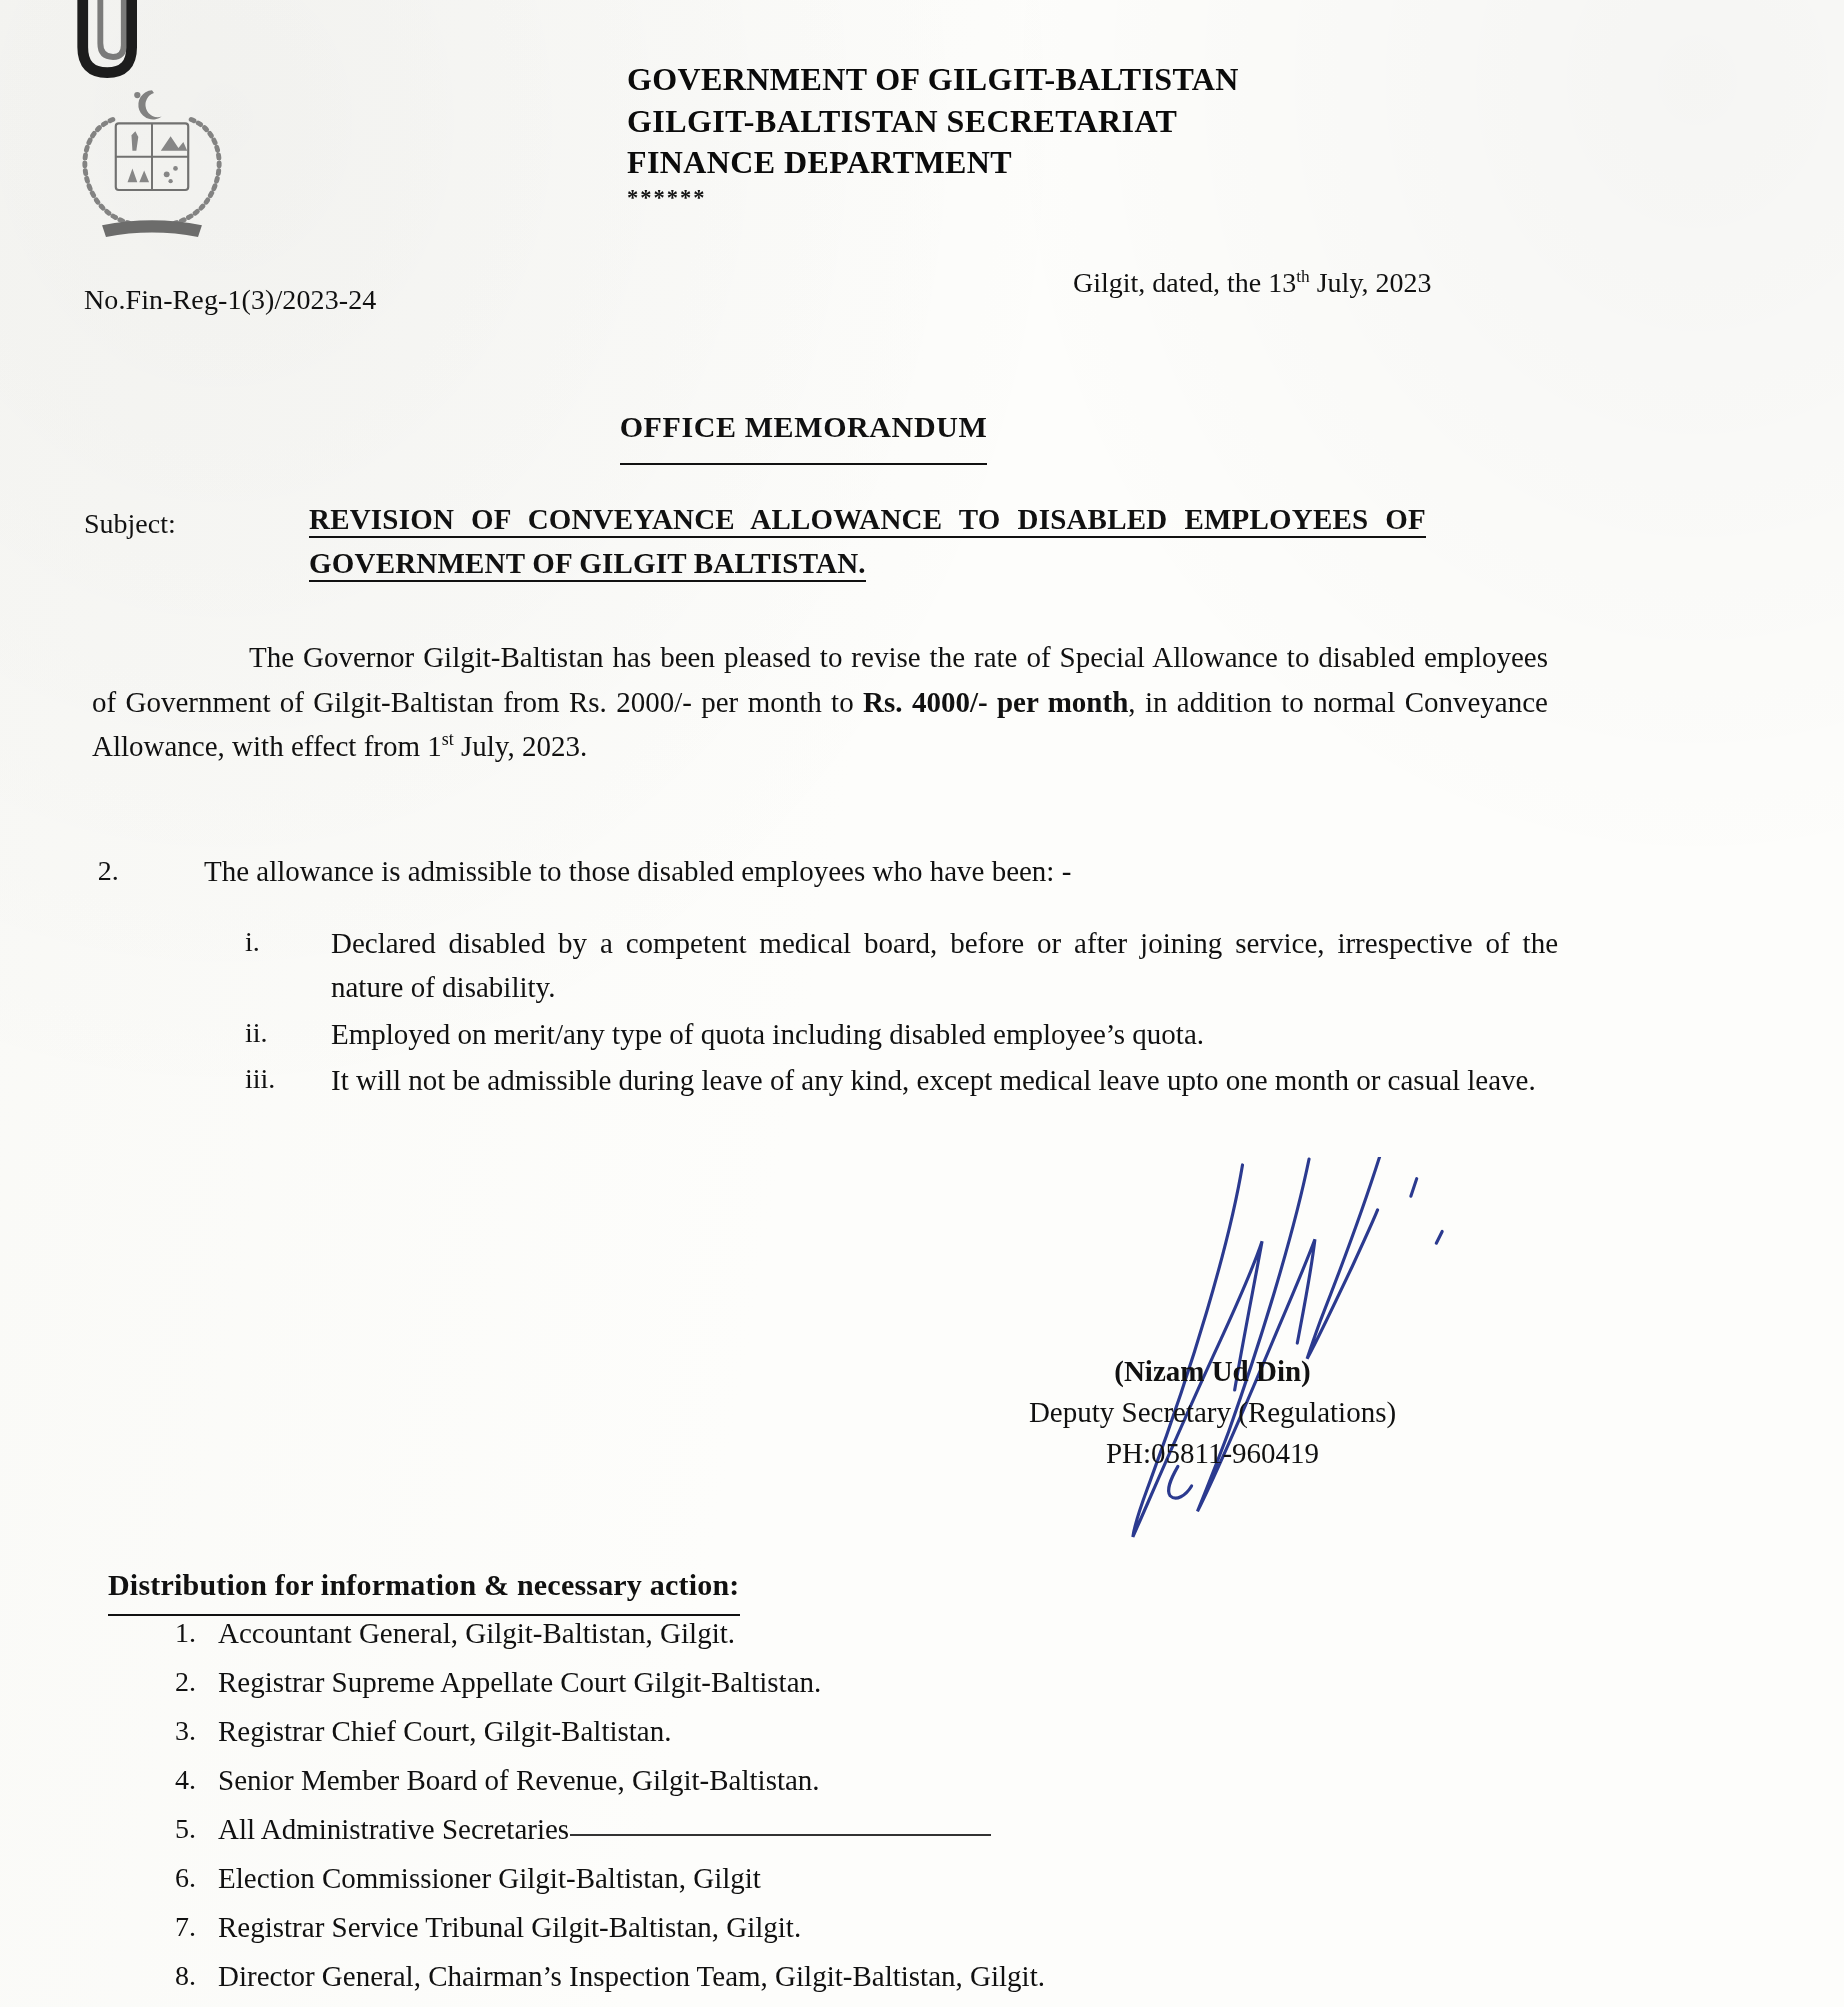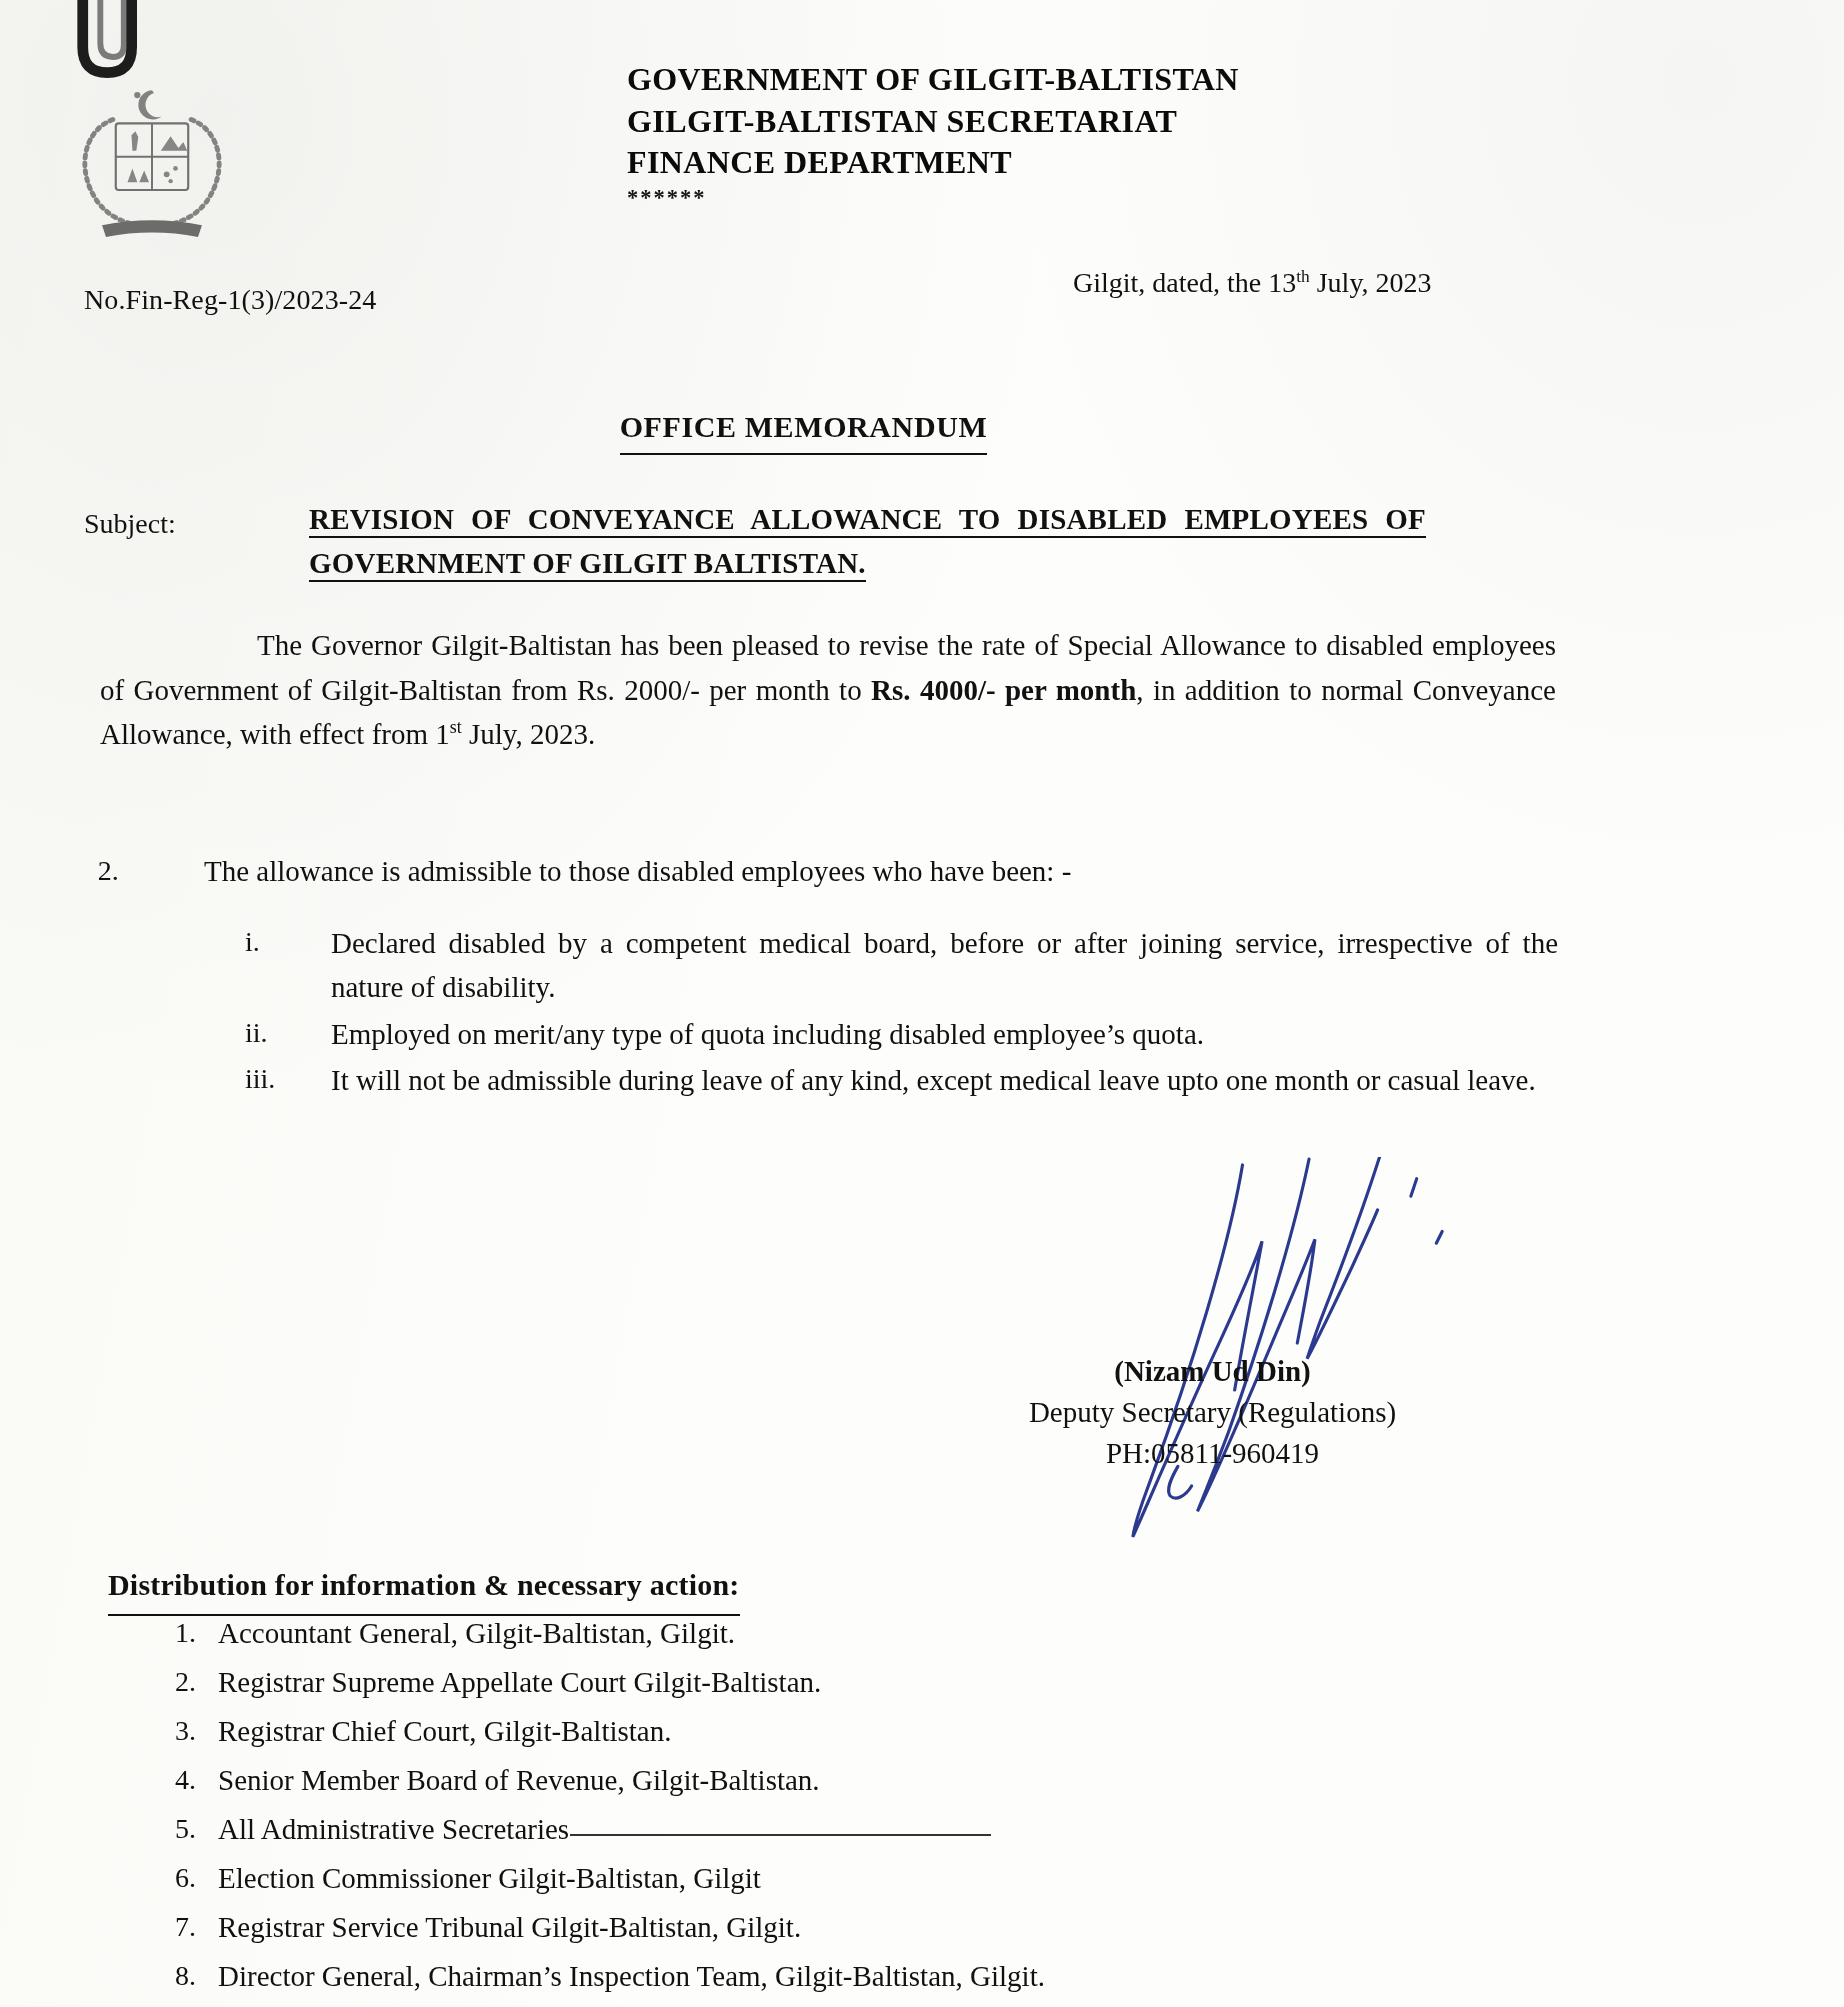--- a/index.html
+++ b/index.html
@@ -104,21 +104,21 @@
     left: 0;
     top: 410px;
     width: 1607px;
     text-align: center;
     font-weight: bold;
     font-size: 30px;
     letter-spacing: 0.6px;
   }
   .memo-title span {
     border-bottom: 2.9px solid #111;
-    padding-bottom: 10px;
+    padding-bottom: 20px;
     text-align: center;
   }
 
   
   .subject-row {
     position: absolute;
     left: 84px;
     top: 498px;
     width: 1568px;
   }
@@ -140,26 +140,27 @@
   }
   .subject-text u {
     text-decoration: none;
     border-bottom: 2.5px solid #111;
     padding-bottom: 1px;
   }
 
   
   .body-para {
     position: absolute;
-    left: 100px;
+    left: 92px;
     width: 1456px;
     font-size: 29px;
     line-height: 1.54;
     text-align: justify;
     text-align-last: left;
+    margin-top: 12px;
   }
   #para-one { top: 623px; text-indent: 157px; }
 
   .clause {
     position: absolute;
     left: 84px;
     width: 1456px;
     font-size: 29px;
     line-height: 1.54;
   }

